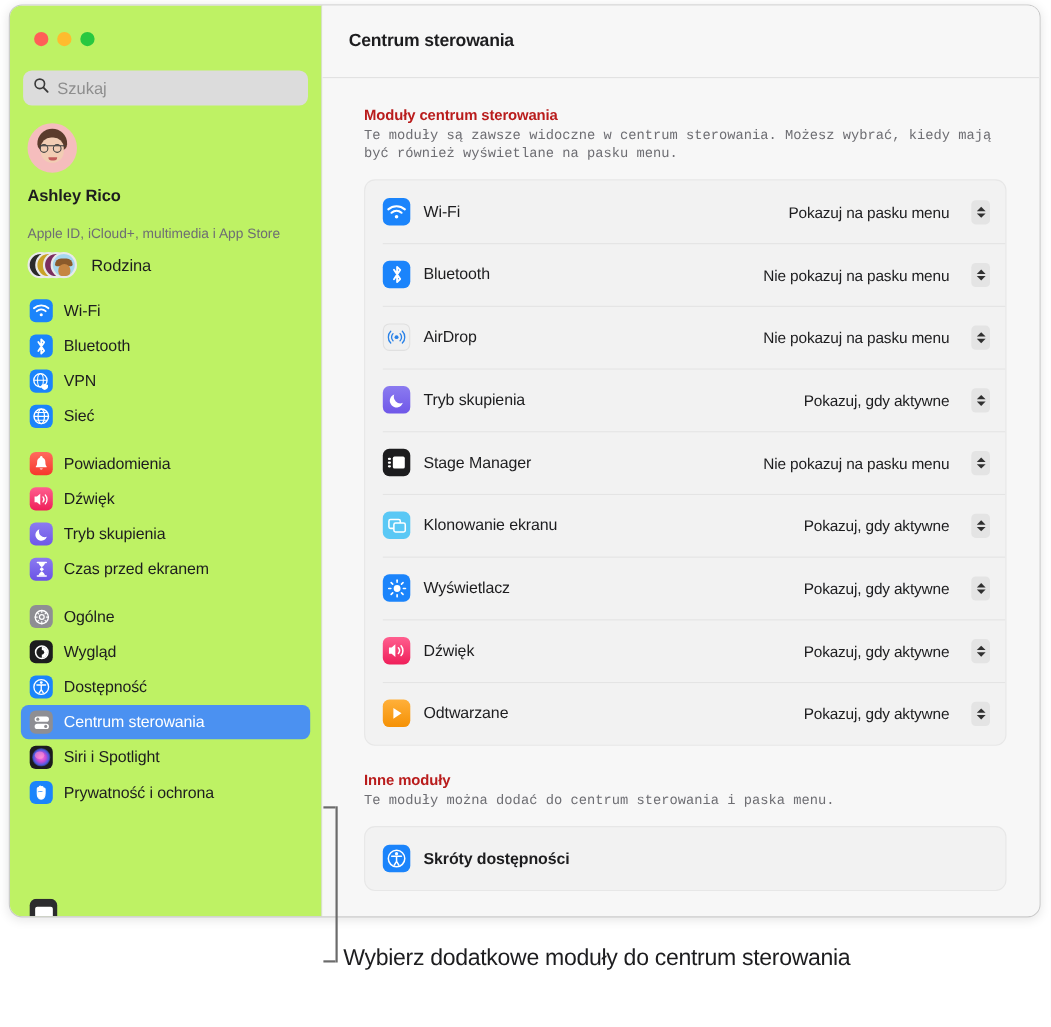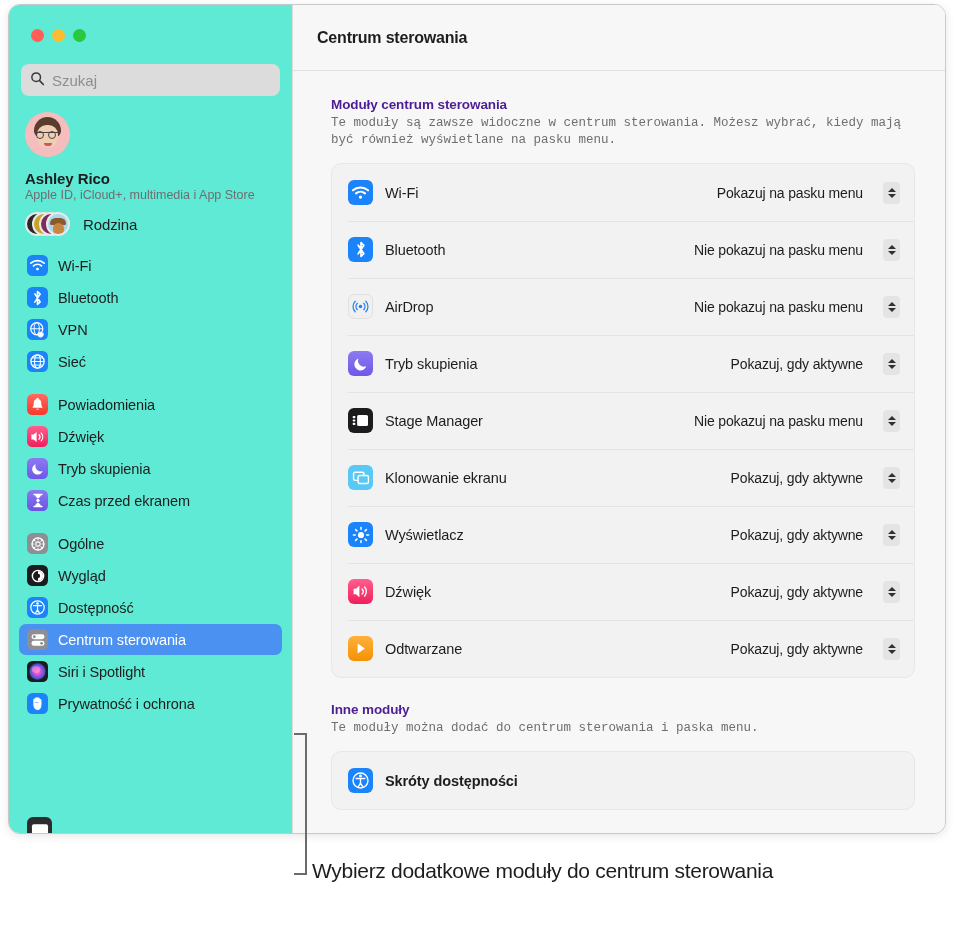--- a/index.html
+++ b/index.html
@@ -20,21 +20,21 @@
     background: #f6f6f6;
     border: 1px solid #c9c9c9;
     box-shadow: 0 2px 10px rgba(0,0,0,.10);
     overflow: hidden;
     display: flex;
   }
 
   
   .sidebar {
     width: 284px; height: 100%;
-    background: #5eead4;
+    background: #bef264;
     border-right: 1px solid #dcdcdc;
     padding: 0 10px;
     position: relative;
     overflow: hidden;
   }
   .traffic { display: flex; gap: 8px; padding: 24px 0 0 12px; }
   .dot { width: 13px; height: 13px; border-radius: 50%; }
   .dot.red { background: #ff5f57; }
   .dot.yellow { background: #febc2e; }
   .dot.green { background: #28c840; }
@@ -60,21 +60,21 @@
     position: relative; overflow: hidden;
   }
   .memoji .hair { position:absolute; left:9px; top:5px; width:27px; height:20px; border-radius:14px 14px 6px 6px; background:#5b3b2c; }
   .memoji .face { position:absolute; left:12px; top:13px; width:21px; height:23px; border-radius:10px 10px 11px 11px; background:#f2cdb4; }
   .memoji .glasses { position:absolute; left:11px; top:20px; width:23px; height:7px; border-top:1.6px solid #444; }
   .memoji .gl, .memoji .gr { position:absolute; top:19px; width:8px; height:8px; border:1.6px solid #444; border-radius:50%; }
   .memoji .gl { left:11px; } .memoji .gr { left:23px; }
   .memoji .mouth { position:absolute; left:19px; top:31px; width:8px; height:3px; border-radius:0 0 5px 5px; background:#c25b5b; }
   .acct-text { padding-top: 2px; }
   .acct-name { font-size: 15px; font-weight: 600; color: #1d1d1f; letter-spacing: -.1px; }
-  .acct-sub { font-size: 12.5px; color: #6e6e73; line-height: 15px; margin-top: 1px; }
+  .acct-sub { font-size: 12.5px; color: #6e6e73; line-height: 15px; margin-top: 18px; }
 
   .family {
     display: flex; align-items: center; gap: 12px;
     padding: 3px 2px 4px 6px;
   }
   .family-stack { position: relative; width: 46px; height: 28px; flex: 0 0 auto; }
   .fs { position: absolute; top: 2px; width: 24px; height: 24px; border-radius: 50%; border: 2px solid #e9e9e9; }
   .fs1 { left: 0; background: #2a2a2a; }
   .fs2 { left: 7px; background: #c9a227; }
   .fs3 { left: 14px; background: #7b2d5e; }
@@ -107,21 +107,21 @@
   
   .content { flex: 1; height: 100%; background: #f7f7f7; position: relative; overflow: hidden; }
   .titlebar {
     height: 66px; display: flex; align-items: center;
     padding-left: 24px; border-bottom: 1px solid #e2e2e2;
     background: #f7f7f7;
   }
   .title { font-size: 16px; font-weight: 700; color: #1d1d1f; letter-spacing: -.2px; }
 
   .pane { padding: 26px 30px 0 38px; }
-  .sec-title { font-size: 13.5px; font-weight: 700; color: #4c1d95; letter-spacing: -.1px; }
+  .sec-title { font-size: 13.5px; font-weight: 700; color: #b91c1c; letter-spacing: -.1px; }
   .sec-desc { font-size: 12.5px; color: #6e6e73; line-height: 17px; margin-top: 3px; max-width: 580px; font-family: Liberation Mono, monospace; }
 
   .card {
     margin-top: 14px;
     background: #f2f2f2;
     border: 1px solid #e7e7e7;
     border-radius: 10px;
     overflow: hidden;
   }
   .row {

